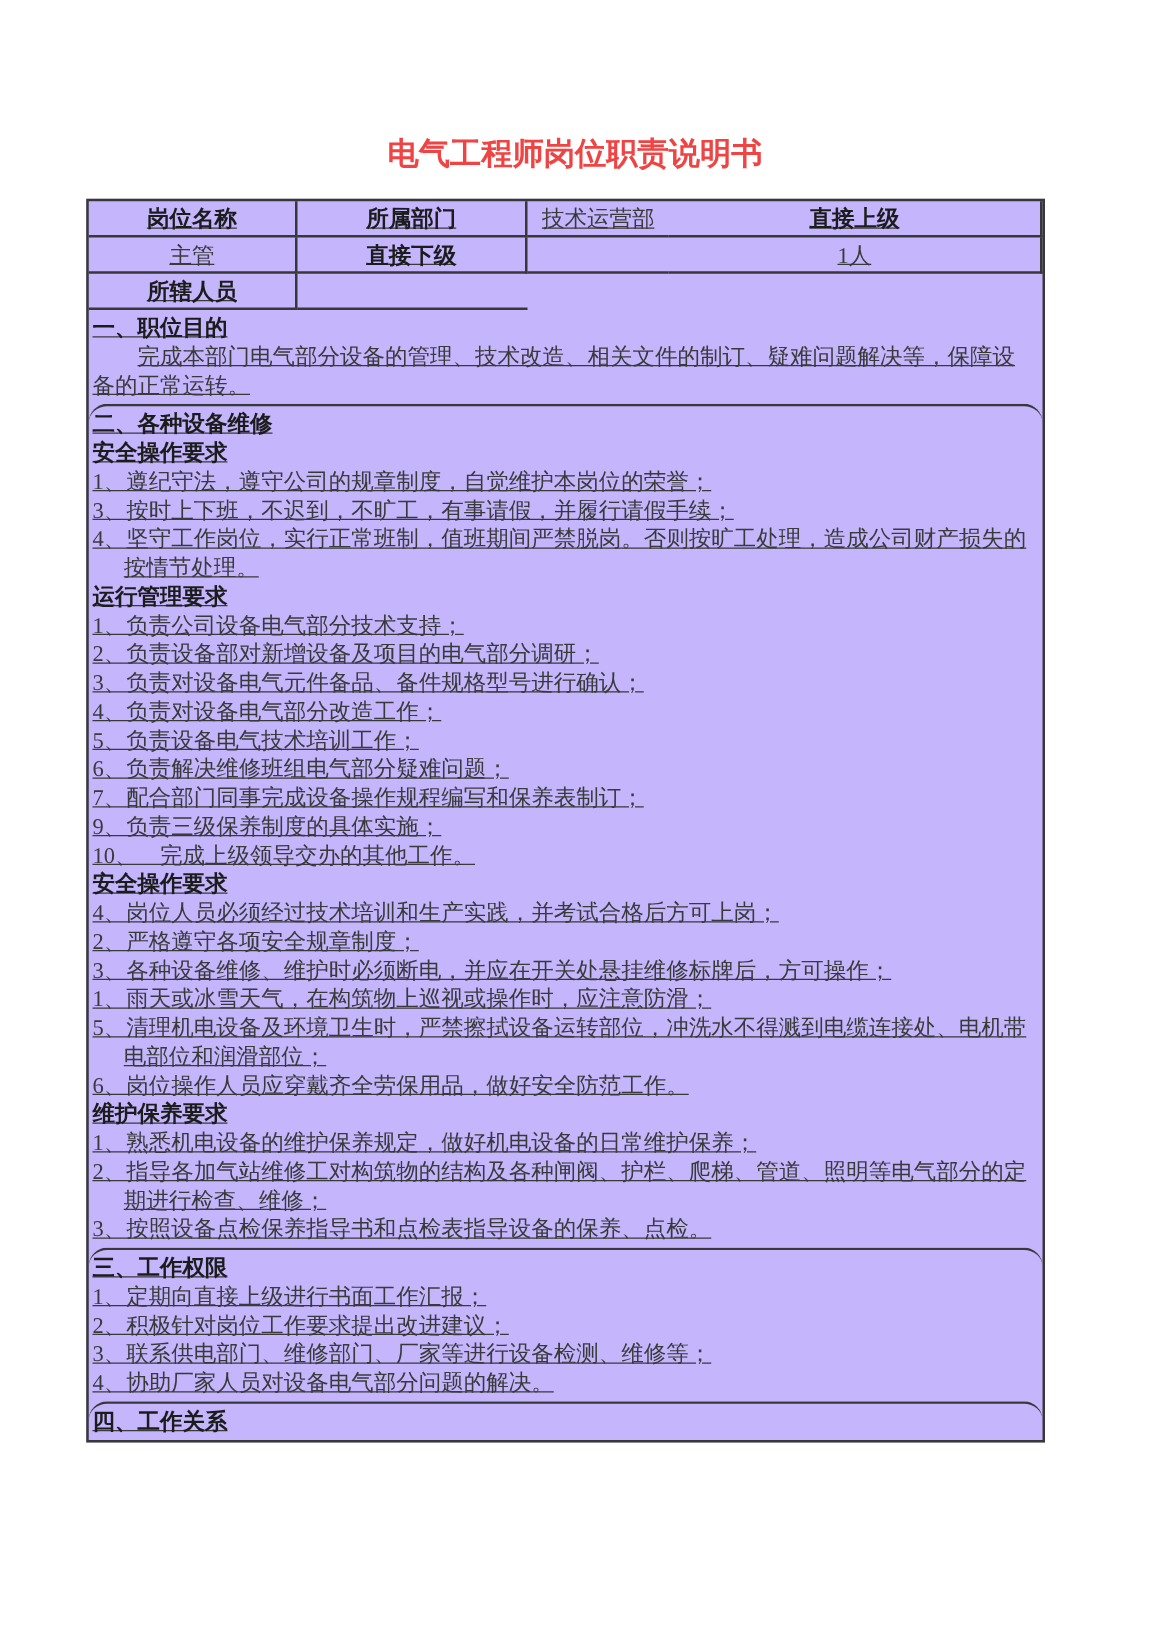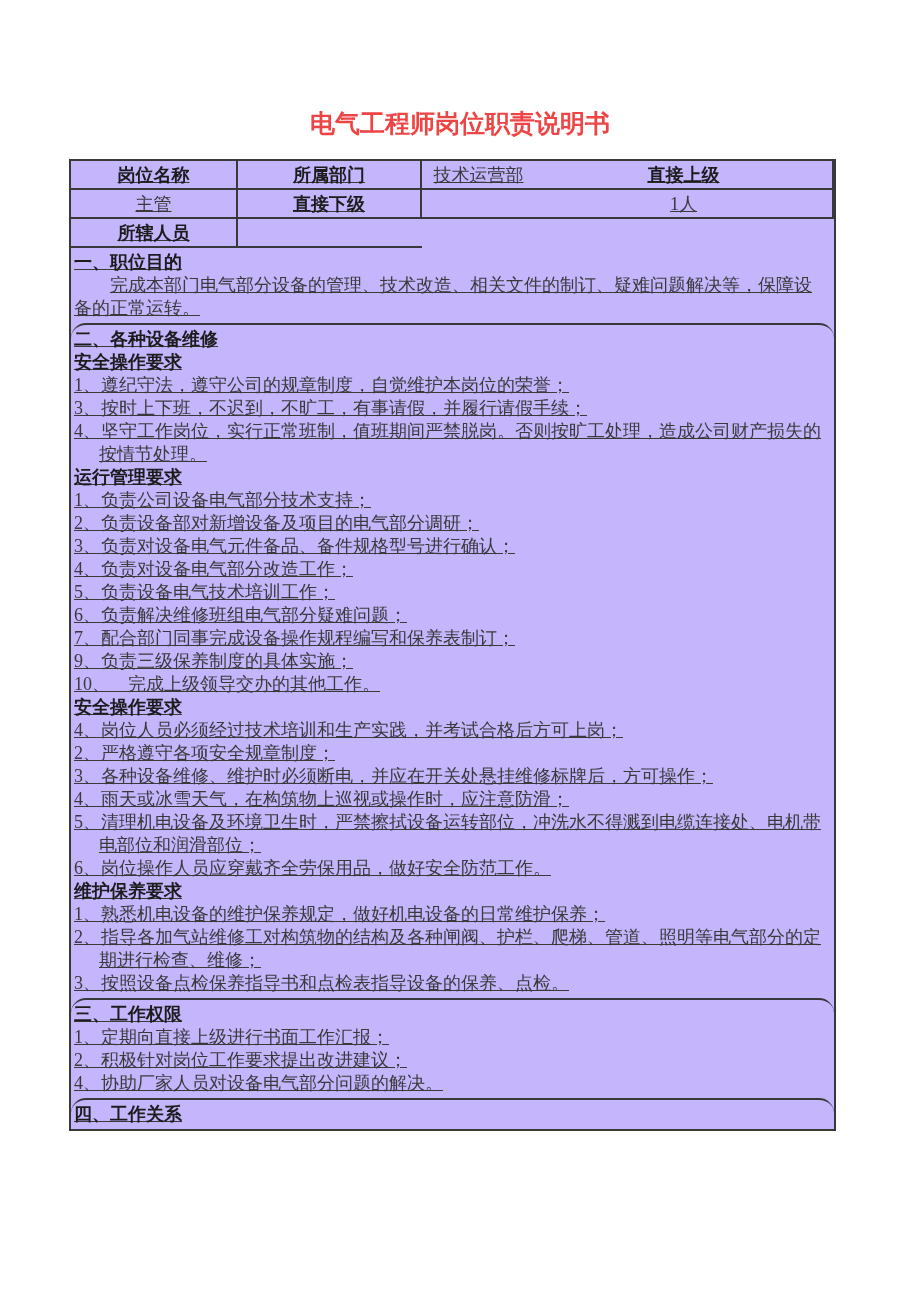--- a/index.html
+++ b/index.html
@@ -135,32 +135,33 @@
           <div class="item">4、负责对设备电气部分改造工作；</div>
           <div class="item">5、负责设备电气技术培训工作；</div>
           <div class="item">6、负责解决维修班组电气部分疑难问题；</div>
           <div class="item">7、配合部门同事完成设备操作规程编写和保养表制订；</div>
           <div class="item">9、负责三级保养制度的具体实施；</div>
           <div class="item">10、　完成上级领导交办的其他工作。</div>
           <div class="sub-heading">安全操作要求</div>
           <div class="item">4、岗位人员必须经过技术培训和生产实践，并考试合格后方可上岗；</div>
           <div class="item">2、严格遵守各项安全规章制度；</div>
           <div class="item">3、各种设备维修、维护时必须断电，并应在开关处悬挂维修标牌后，方可操作；</div>
-          <div class="item">4、雨天或冰雪天气，在构筑物上巡视或操作时，应注意防滑；</div>
+          <div class="item">1、雨天或冰雪天气，在构筑物上巡视或操作时，应注意防滑；</div>
           <div class="item">5、清理机电设备及环境卫生时，严禁擦拭设备运转部位，冲洗水不得溅到电缆连接处、电机带电部位和润滑部位；</div>
           <div class="item">6、岗位操作人员应穿戴齐全劳保用品，做好安全防范工作。</div>
           <div class="sub-heading">维护保养要求</div>
           <div class="item">1、熟悉机电设备的维护保养规定，做好机电设备的日常维护保养；</div>
           <div class="item">2、指导各加气站维修工对构筑物的结构及各种闸阀、护栏、爬梯、管道、照明等电气部分的定期进行检查、维修；</div>
           <div class="item">3、按照设备点检保养指导书和点检表指导设备的保养、点检。</div>
         </div>
         <div class="section">
           <div class="sec-heading">三、工作权限</div>
           <div class="item">1、定期向直接上级进行书面工作汇报；</div>
           <div class="item">2、积极针对岗位工作要求提出改进建议；</div>
+          <div class="item">3、联系供电部门、维修部门、厂家等进行设备检测、维修等；</div>
           <div class="item">4、协助厂家人员对设备电气部分问题的解决。</div>
         </div>
         <div class="section">
           <div class="sec-heading">四、工作关系</div>
         </div>
       </div>
 
   </div>
 </div>
 

